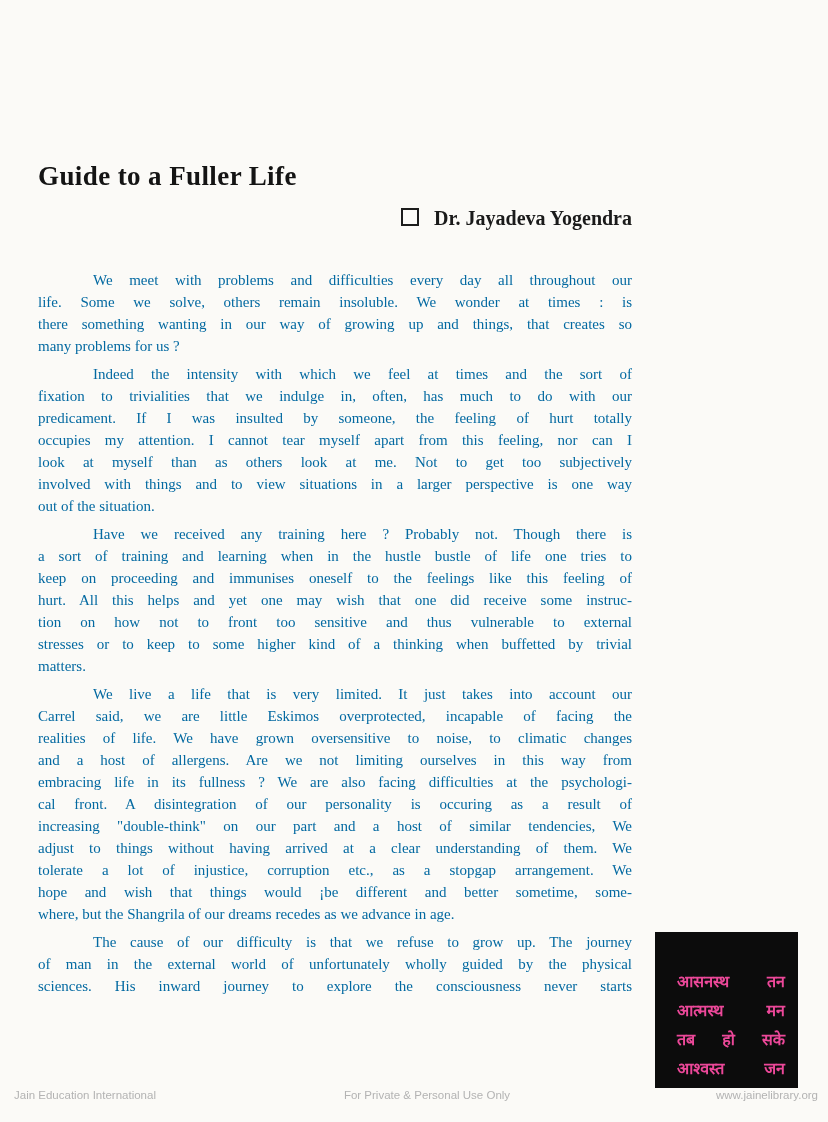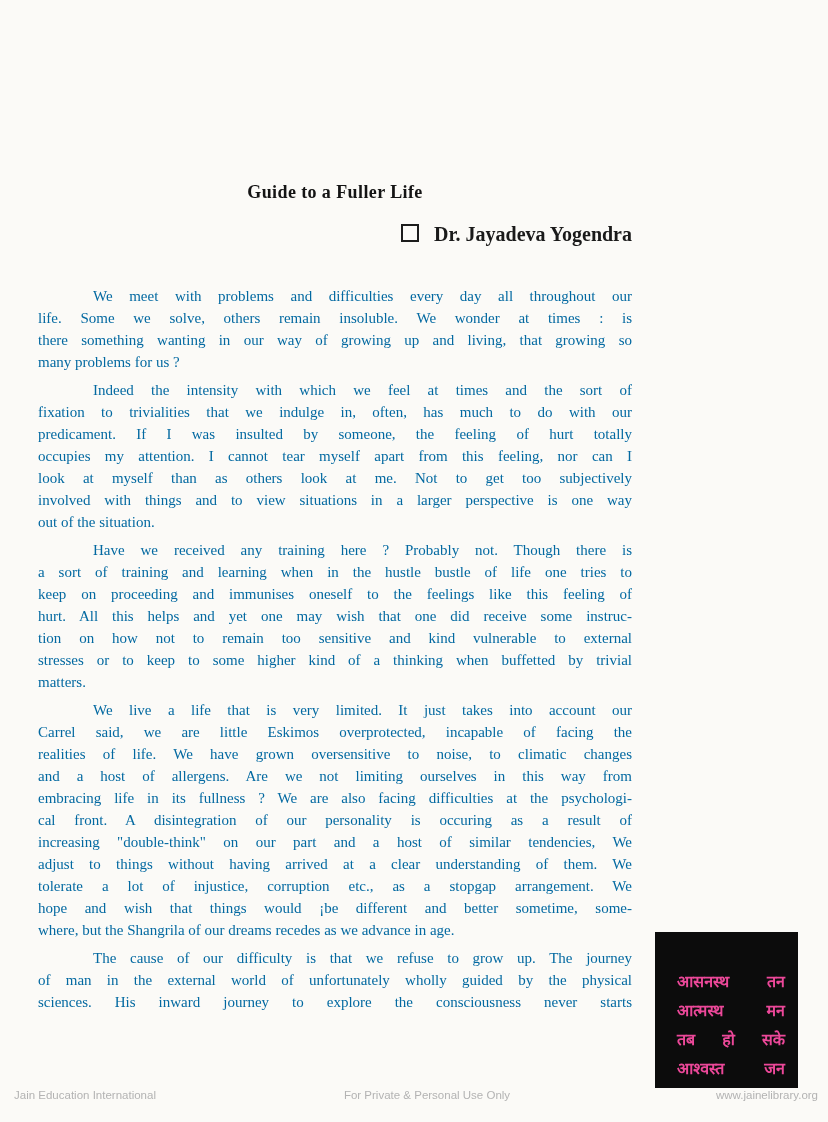--- a/index.html
+++ b/index.html
@@ -12,23 +12,22 @@
     overflow: hidden;
     font-family: "Liberation Serif", serif;
   }
   .article {
     position: absolute;
     left: 38px;
     top: 161px;
     width: 594px;
   }
   .title {
-    margin: 16px;
-    text-align: center;
-    font-size: 18px;
+    margin: 0;
+    font-size: 27px;
     line-height: 30px;
     font-weight: bold;
     letter-spacing: 0.4px;
     color: #141414;
   }
   .byline {
     margin-top: 16px;
     text-align: right;
     font-size: 20px;
     line-height: 22px;
@@ -101,40 +100,40 @@
 
     <div class="byline">
       <span class="checkbox"></span><span>Dr. Jayadeva Yogendra</span>
     </div>
 
     <div class="body">
 
       <div class="para">
         <div class="bl first">We meet with problems and difficulties every day all throughout our</div>
         <div class="bl">life. Some we solve, others remain insoluble. We wonder at times : is</div>
-        <div class="bl">there something wanting in our way of growing up and living, that growing so</div>
+        <div class="bl">there something wanting in our way of growing up and things, that creates so</div>
         <div class="bl end">many problems for us ?</div>
       </div>
 
       <div class="para">
         <div class="bl first">Indeed the intensity with which we feel at times and the sort of</div>
         <div class="bl">fixation to trivialities that we indulge in, often, has much to do with our</div>
         <div class="bl">predicament. If I was insulted by someone, the feeling of hurt totally</div>
         <div class="bl">occupies my attention. I cannot tear myself apart from this feeling, nor can I</div>
         <div class="bl">look at myself than as others look at me. Not to get too subjectively</div>
         <div class="bl">involved with things and to view situations in a larger perspective is one way</div>
         <div class="bl end">out of the situation.</div>
       </div>
 
       <div class="para">
         <div class="bl first">Have we received any training here ? Probably not. Though there is</div>
         <div class="bl">a sort of training and learning when in the hustle bustle of life one tries to</div>
         <div class="bl">keep on proceeding and immunises oneself to the feelings like this feeling of</div>
         <div class="bl">hurt. All this helps and yet one may wish that one did receive some instruc-</div>
-        <div class="bl">tion on how not to remain too sensitive and kind vulnerable to external</div>
+        <div class="bl">tion on how not to front too sensitive and thus vulnerable to external</div>
         <div class="bl">stresses or to keep to some higher kind of a thinking when buffetted by trivial</div>
         <div class="bl end">matters.</div>
       </div>
 
       <div class="para">
         <div class="bl first">We live a life that is very limited. It just takes into account our</div>
         <div class="bl">Carrel said, we are little Eskimos overprotected, incapable of facing the</div>
         <div class="bl">realities of life. We have grown oversensitive to noise, to climatic changes</div>
         <div class="bl">and a host of allergens. Are we not limiting ourselves in this way from</div>
         <div class="bl">embracing life in its fullness ? We are also facing difficulties at the psychologi-</div>

